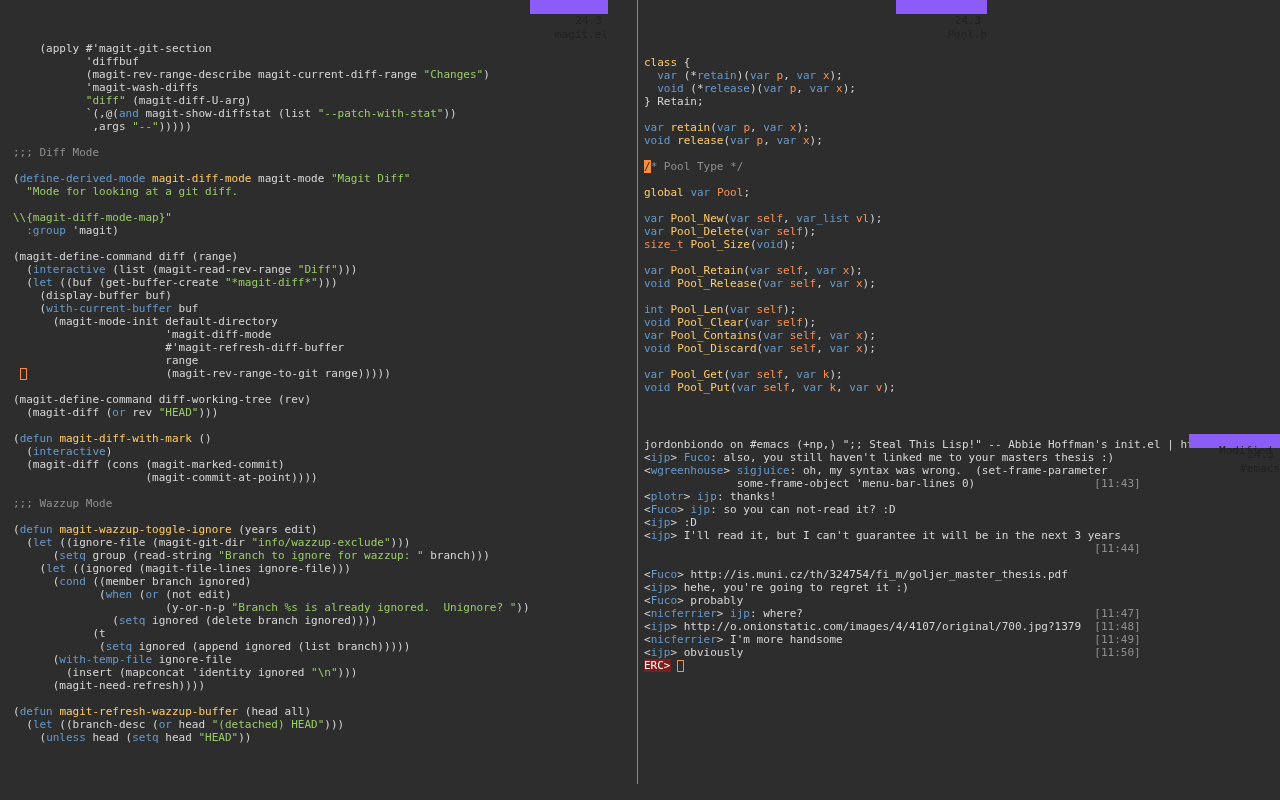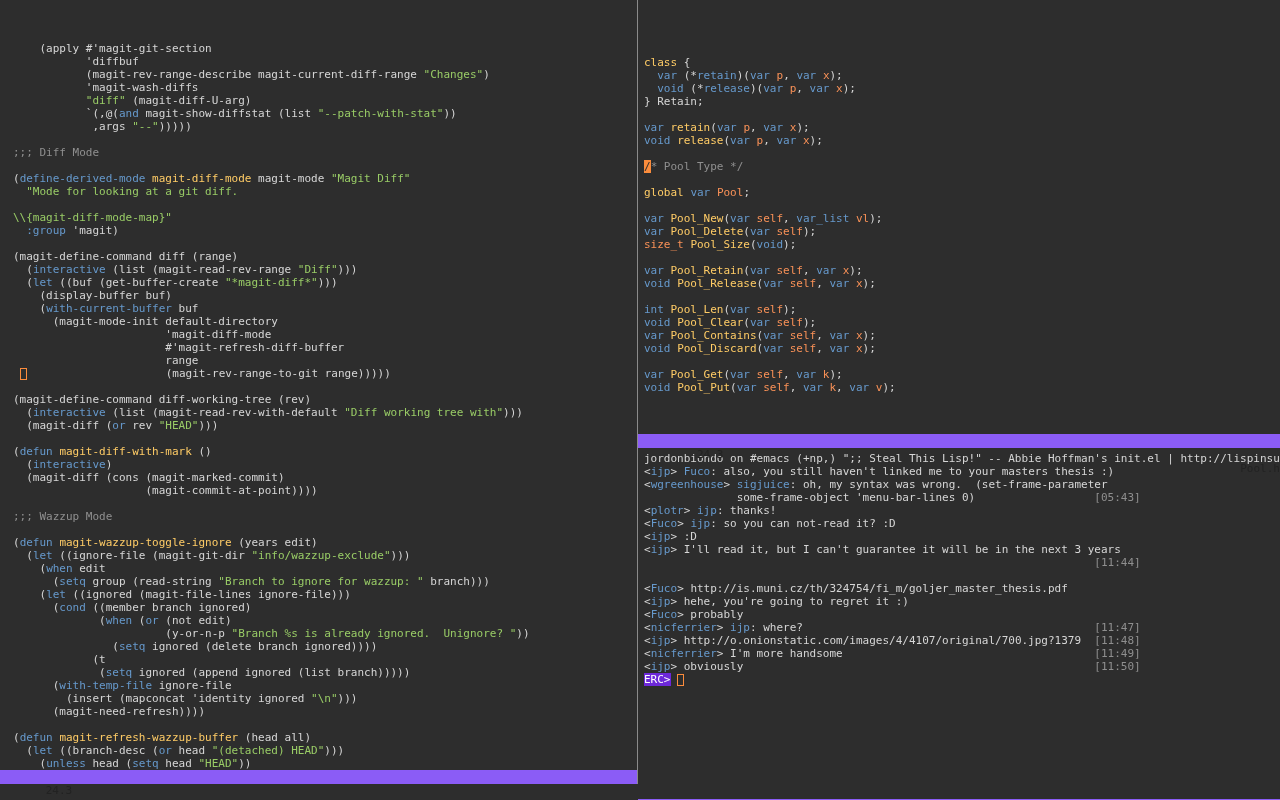--- a/index.html
+++ b/index.html
@@ -1,19 +1,19 @@
 <!DOCTYPE html>
 <html><head>
 <meta charset="utf-8">
 <style>
   *{margin:0;padding:0;box-sizing:border-box}
   html,body{width:1280px;height:800px;background:#2d2d2d;overflow:hidden}
   body{font-family:"DejaVu Sans Mono",monospace;font-size:11px;line-height:13px;color:#d6d6d6}
   .main{display:flex;height:784px}
-  .win{display:flex;flex-direction:column}
+  .win{display:flex;flex-direction:row}
   .left{width:637px}
   .vdiv{width:1px;background:#8a8a8a;height:784px}
   .rightcol{width:642px;display:flex;flex-direction:column}
   .buf{overflow:hidden}
   .left .buf{height:770px;padding:42px 0 0 13px}
   .topwin .buf{height:434px;padding:56px 0 0 6px}
   .botwin .buf{height:351px;padding:4px 0 0 6px}
   .cl{white-space:pre;height:13px}
   .modeline{height:14px;background:#8b5cf6;color:#222;position:relative;padding:0 6px;line-height:14px;flex:none;white-space:pre}
   .ml-center{position:absolute;left:0;right:0;text-align:right}
@@ -21,21 +21,21 @@
   .echo{height:16px;padding:2px 0 0 5px;background:#2d2d2d;white-space:pre}
   .t-fg{color:#d6d6d6}
   .t-kw{color:#6699cc}
   .t-st{color:#99cc66}
   .t-fn{color:#ffcc66}
   .t-cm{color:#8f8f8f}
   .t-vr{color:#f99157}
   .t-nk{color:#6699cc}
   .t-ts{color:#8f8f8f}
   .t-ur{color:#d6d6d6;}
-  .t-prompt{background:#6d28d9;color:#ffffff}
+  .t-prompt{background:#7f1d1d;color:#ffffff}
   .t-cur{background:#fb8c3c;color:#2d2d2d}
   .t-hcur{display:inline-block;width:7px;height:12px;border:1px solid #fb8c3c;vertical-align:bottom;margin-bottom:0}
 </style>
 </head>
 <body>
 
 <div class="main">
 
   <div class="win left">
     <div class="buf">
@@ -60,33 +60,31 @@
         <div class="cl"><span class="t-fg">  (</span><span class="t-kw">let</span><span class="t-fg"> ((buf (get-buffer-create </span><span class="t-st">"*magit-diff*"</span><span class="t-fg">)))</span></div>
         <div class="cl"><span class="t-fg">    (display-buffer buf)</span></div>
         <div class="cl"><span class="t-fg">    (</span><span class="t-kw">with-current-buffer</span><span class="t-fg"> buf</span></div>
         <div class="cl"><span class="t-fg">      (magit-mode-init default-directory</span></div>
         <div class="cl"><span class="t-fg">                       'magit-diff-mode</span></div>
         <div class="cl"><span class="t-fg">                       #'magit-refresh-diff-buffer</span></div>
         <div class="cl"><span class="t-fg">                       range</span></div>
         <div class="cl"><span class="t-fg"> </span><span class="t-hcur"> </span><span class="t-fg">                     (magit-rev-range-to-git range)))))</span></div>
         <div class="cl">&nbsp;</div>
         <div class="cl"><span class="t-fg">(magit-define-command diff-working-tree (rev)</span></div>
-        <div class="cl"><span class="t-fg">  (</span><span class="t-kw">interactive</span><span class="t-fg"> (list (magit-read-rev-with-default </span><span class="t-st">"Diff working tree with"</span><span class="t-fg">)))</span></div>
         <div class="cl"><span class="t-fg">  (magit-diff (</span><span class="t-kw">or</span><span class="t-fg"> rev </span><span class="t-st">"HEAD"</span><span class="t-fg">)))</span></div>
         <div class="cl">&nbsp;</div>
         <div class="cl"><span class="t-fg">(</span><span class="t-kw">defun</span><span class="t-fg"> </span><span class="t-fn">magit-diff-with-mark</span><span class="t-fg"> ()</span></div>
         <div class="cl"><span class="t-fg">  (</span><span class="t-kw">interactive</span><span class="t-fg">)</span></div>
         <div class="cl"><span class="t-fg">  (magit-diff (cons (magit-marked-commit)</span></div>
         <div class="cl"><span class="t-fg">                    (magit-commit-at-point))))</span></div>
         <div class="cl">&nbsp;</div>
         <div class="cl"><span class="t-cm">;;; Wazzup Mode</span></div>
         <div class="cl">&nbsp;</div>
         <div class="cl"><span class="t-fg">(</span><span class="t-kw">defun</span><span class="t-fg"> </span><span class="t-fn">magit-wazzup-toggle-ignore</span><span class="t-fg"> (years edit)</span></div>
         <div class="cl"><span class="t-fg">  (</span><span class="t-kw">let</span><span class="t-fg"> ((ignore-file (magit-git-dir </span><span class="t-st">"info/wazzup-exclude"</span><span class="t-fg">)))</span></div>
-        <div class="cl"><span class="t-fg">    (</span><span class="t-kw">when</span><span class="t-fg"> edit</span></div>
         <div class="cl"><span class="t-fg">      (</span><span class="t-kw">setq</span><span class="t-fg"> group (read-string </span><span class="t-st">"Branch to ignore for wazzup: "</span><span class="t-fg"> branch)))</span></div>
         <div class="cl"><span class="t-fg">    (</span><span class="t-kw">let</span><span class="t-fg"> ((ignored (magit-file-lines ignore-file)))</span></div>
         <div class="cl"><span class="t-fg">      (</span><span class="t-kw">cond</span><span class="t-fg"> ((member branch ignored)</span></div>
         <div class="cl"><span class="t-fg">             (</span><span class="t-kw">when</span><span class="t-fg"> (</span><span class="t-kw">or</span><span class="t-fg"> (not edit)</span></div>
         <div class="cl"><span class="t-fg">                       (y-or-n-p </span><span class="t-st">"Branch %s is already ignored.  Unignore? "</span><span class="t-fg">))</span></div>
         <div class="cl"><span class="t-fg">               (</span><span class="t-kw">setq</span><span class="t-fg"> ignored (delete branch ignored))))</span></div>
         <div class="cl"><span class="t-fg">            (t</span></div>
         <div class="cl"><span class="t-fg">             (</span><span class="t-kw">setq</span><span class="t-fg"> ignored (append ignored (list branch)))))</span></div>
         <div class="cl"><span class="t-fg">      (</span><span class="t-kw">with-temp-file</span><span class="t-fg"> ignore-file</span></div>
         <div class="cl"><span class="t-fg">        (insert (mapconcat 'identity ignored </span><span class="t-st">"\n"</span><span class="t-fg">)))</span></div>
@@ -137,21 +135,21 @@
       <div class="modeline">
         <span>24.3</span>
         <span class="ml-center">Pool.h</span>
       </div>
     </div>
     <div class="win botwin">
       <div class="buf">
           <div class="cl"><span class="t-fg">jordonbiondo on #emacs (+np,) ";; Steal This Lisp!" -- Abbie Hoffman's init.el | http://lispinsummerprojec</span></div>
           <div class="cl"><span class="t-fg">&lt;</span><span class="t-nk">ijp</span><span class="t-fg">&gt; </span><span class="t-nk">Fuco</span><span class="t-fg">: also, you still haven't linked me to your masters thesis :)</span></div>
           <div class="cl"><span class="t-fg">&lt;</span><span class="t-nk">wgreenhouse</span><span class="t-fg">&gt; </span><span class="t-nk">sigjuice</span><span class="t-fg">: oh, my syntax was wrong.  (set-frame-parameter</span></div>
-          <div class="cl"><span class="t-fg">              some-frame-object 'menu-bar-lines 0)                  </span><span class="t-ts">[05:43]</span></div>
+          <div class="cl"><span class="t-fg">              some-frame-object 'menu-bar-lines 0)                  </span><span class="t-ts">[11:43]</span></div>
           <div class="cl"><span class="t-fg">&lt;</span><span class="t-nk">plotr</span><span class="t-fg">&gt; </span><span class="t-nk">ijp</span><span class="t-fg">: thanks!</span></div>
           <div class="cl"><span class="t-fg">&lt;</span><span class="t-nk">Fuco</span><span class="t-fg">&gt; </span><span class="t-nk">ijp</span><span class="t-fg">: so you can not-read it? :D</span></div>
           <div class="cl"><span class="t-fg">&lt;</span><span class="t-nk">ijp</span><span class="t-fg">&gt; :D</span></div>
           <div class="cl"><span class="t-fg">&lt;</span><span class="t-nk">ijp</span><span class="t-fg">&gt; I'll read it, but I can't guarantee it will be in the next 3 years</span></div>
           <div class="cl"><span class="t-fg">                                                                    </span><span class="t-ts">[11:44]</span></div>
           <div class="cl">&nbsp;</div>
           <div class="cl"><span class="t-fg">&lt;</span><span class="t-nk">Fuco</span><span class="t-fg">&gt; </span><span class="t-ur">http://is.muni.cz/th/324754/fi_m/goljer_master_thesis.pdf</span></div>
           <div class="cl"><span class="t-fg">&lt;</span><span class="t-nk">ijp</span><span class="t-fg">&gt; hehe, you're going to regret it :)</span></div>
           <div class="cl"><span class="t-fg">&lt;</span><span class="t-nk">Fuco</span><span class="t-fg">&gt; probably</span></div>
           <div class="cl"><span class="t-fg">&lt;</span><span class="t-nk">nicferrier</span><span class="t-fg">&gt; </span><span class="t-nk">ijp</span><span class="t-fg">: where?                                            </span><span class="t-ts">[11:47]</span></div>

